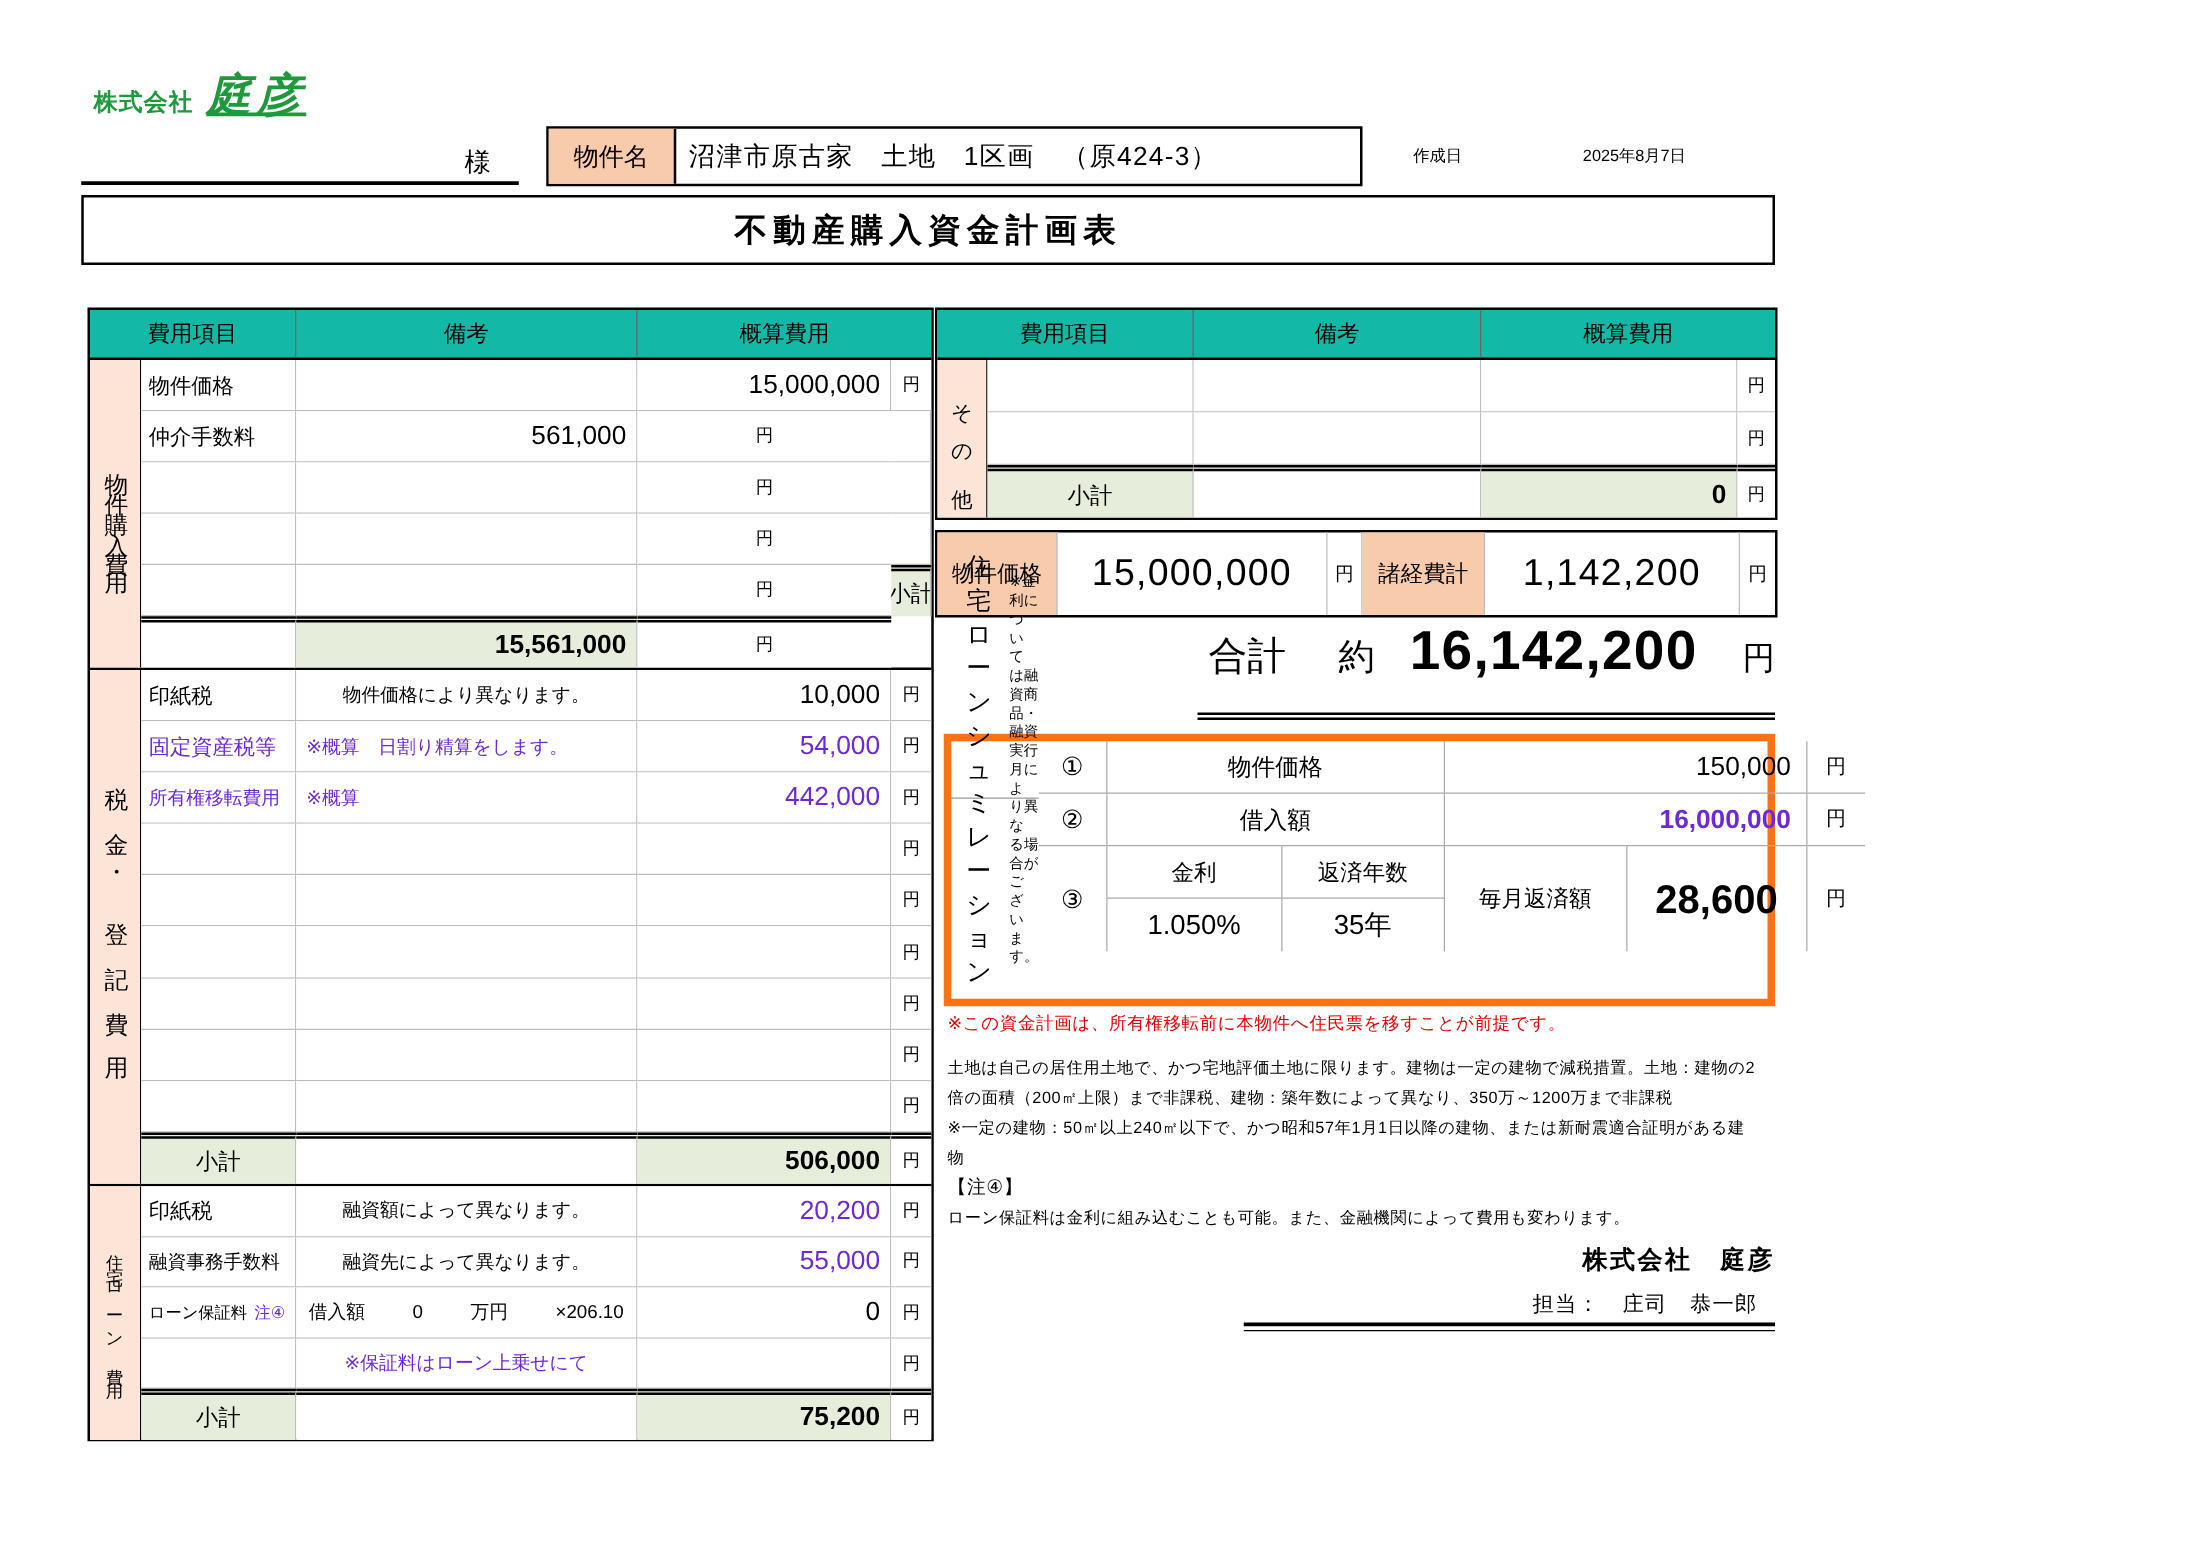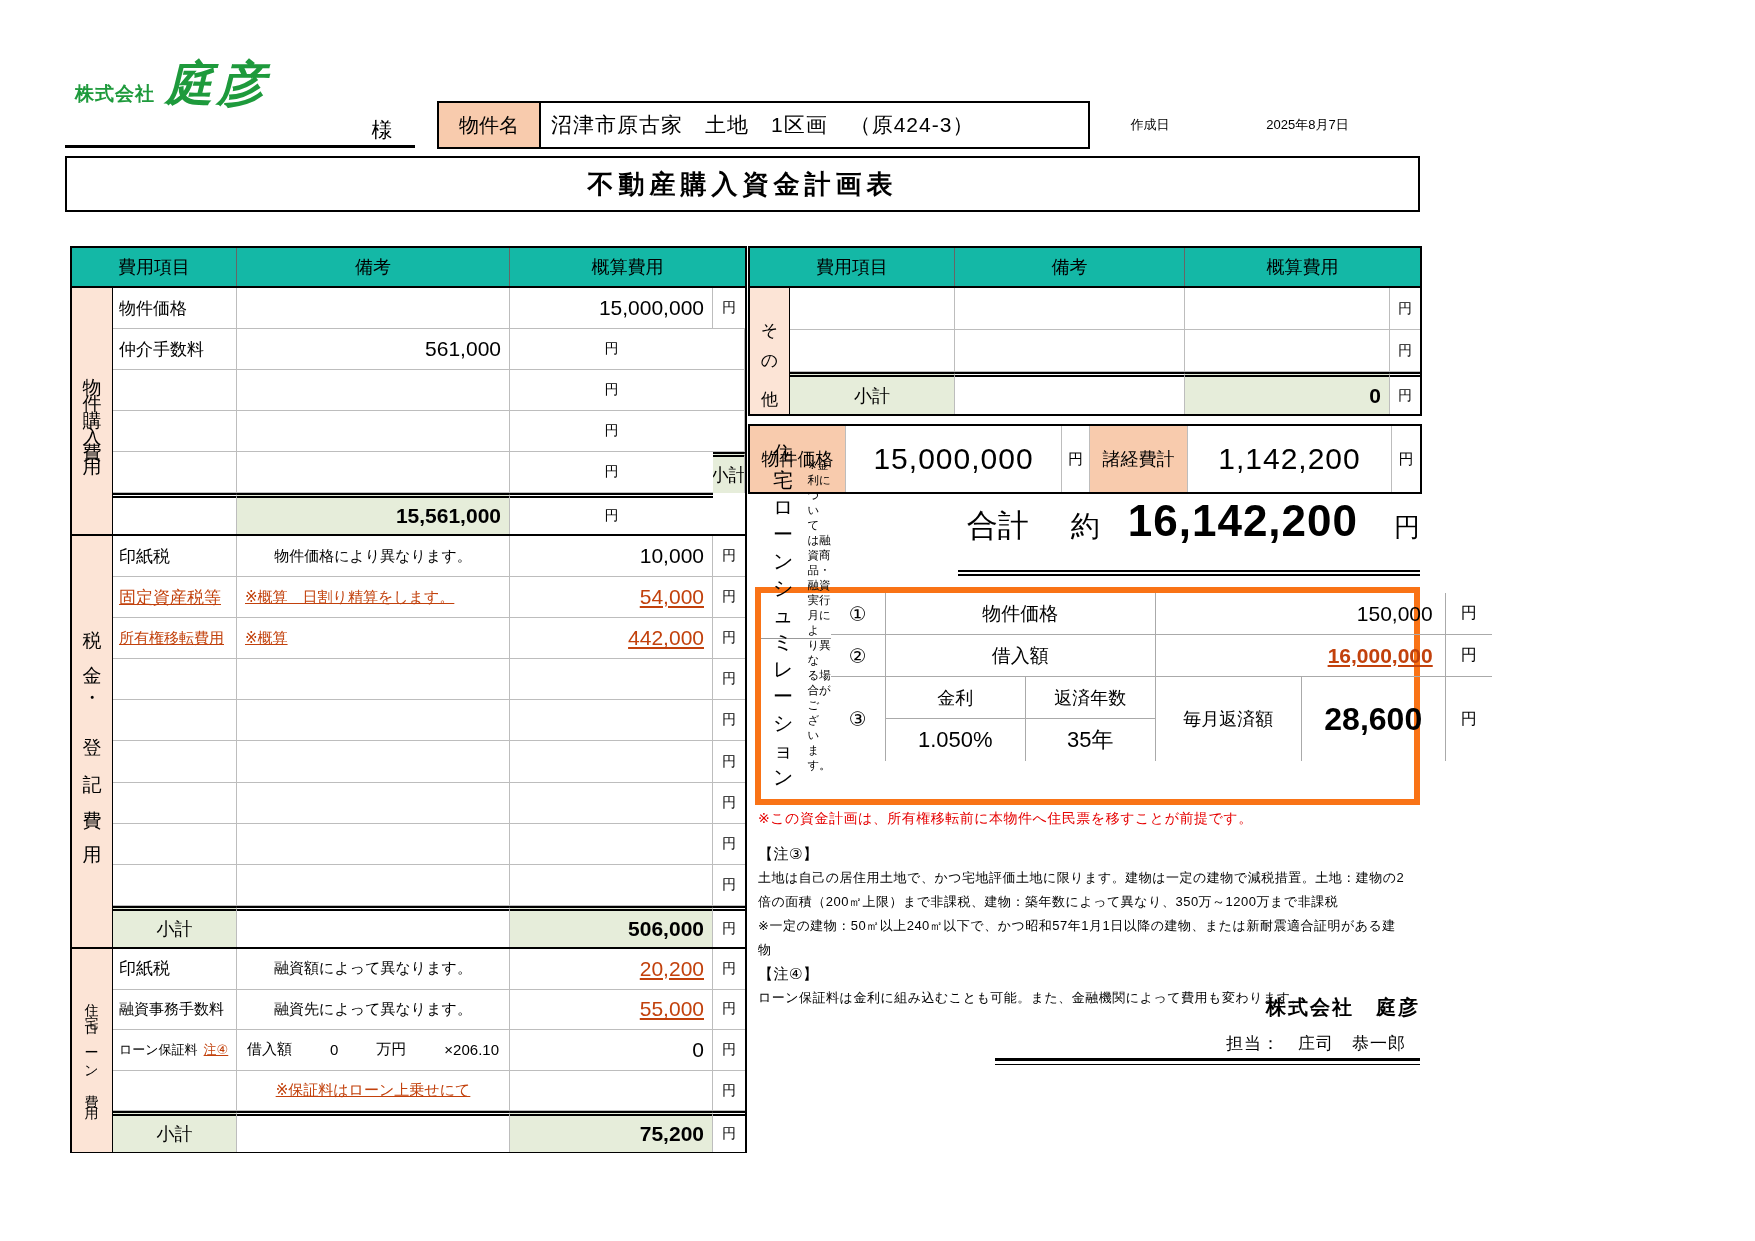--- a/index.html
+++ b/index.html
@@ -3,21 +3,21 @@
 <meta charset="utf-8">
 <style>
   html,body{margin:0;padding:0;background:#fff;}
   body{font-family:"Liberation Sans","DejaVu Sans",sans-serif;color:#000;}
   .page{position:relative;width:1755px;height:1241px;background:#fff;overflow:hidden;}
   .abs{position:absolute;box-sizing:border-box;}
 
   
   .logo{display:flex;align-items:baseline;color:#1E9A3C;}
   .logo .pre{font-size:19px;font-weight:bold;letter-spacing:1px;}
-  .logo .name{font-family:"DejaVu Serif","Liberation Serif",serif;font-size:48px;font-weight:bold;font-style:italic;margin-left:10px;letter-spacing:4px;}
+  .logo .name{font-family:"DejaVu Serif","Liberation Serif",serif;font-size:36px;font-weight:bold;font-style:italic;margin-left:10px;letter-spacing:4px;text-decoration:underline;}
 
   
   .cust-line{border-bottom:3px solid #000;}
   .sama{font-size:21px;display:flex;align-items:flex-end;justify-content:center;padding-bottom:4px;}
   .propbox{border:2px solid #000;display:flex;}
   .propbox .plabel{width:100px;background:#F8CBAD;border-right:2px solid #000;display:flex;align-items:center;justify-content:center;font-size:20px;}
   .propbox .pval{flex:1;display:flex;align-items:center;padding-left:10px;font-size:21px;letter-spacing:1px;}
   .datecell{display:flex;align-items:center;justify-content:center;font-size:13px;}
   .titlebox{border:2px solid #000;display:flex;align-items:center;justify-content:center;font-size:26px;font-weight:bold;letter-spacing:5px;}
 
@@ -29,21 +29,21 @@
   .sec{display:grid;box-sizing:border-box;}
   .sec.bt{border-top:2px solid #000;}
   .seclabel{grid-column:1;grid-row:1/-1;background:#FCE4D6;border-right:1px solid #000;writing-mode:vertical-rl;display:flex;align-items:center;justify-content:center;font-size:19px;box-sizing:border-box;}
   .cell{border-right:1px solid #bdbdbd;border-bottom:1px solid #bdbdbd;box-sizing:border-box;display:flex;align-items:center;overflow:hidden;white-space:nowrap;background:#fff;}
   .cell.last{border-right:none;}
   .cell.nb{border-bottom:none;}
   .item{padding-left:6px;font-size:17px;}
   .rem{justify-content:center;font-size:15px;}
   .amt{justify-content:flex-end;padding-right:8px;font-size:21px;}
   .yen{justify-content:center;font-size:14px;}
-  .red{color:#c2410c;text-decoration:underline;}
+  .red{color:#6d28d9;}
   .dbl{border-top:5px double #000;}
   .subl{background:#E6EDDA;justify-content:center;font-size:18px;}
   .suba{background:#E6EDDA;font-weight:bold;font-size:21px;}
   .spread{justify-content:space-between;padding:0 10px;font-size:15px;}
 
   
   .sumgrid{display:grid;grid-template-columns:96px 216px 28px 98px 204px 28px;height:66px;}
   .scell{display:flex;align-items:center;justify-content:center;border-right:1px solid #bdbdbd;box-sizing:border-box;}
   .scell.last{border-right:none;}
   .olabel{background:#F8CBAD;font-size:18px;}
@@ -304,21 +304,20 @@
       <div class="lcell lsubval lastr" style="grid-area:4/2;">1.050%</div>
       <div class="lcell lsubval lastr" style="grid-area:4/3;">35年</div>
       <div class="lcell lsub lastr" style="grid-area:3/4/5/5;">毎月返済額</div>
       <div class="lcell lmonth lastr" style="grid-area:3/5/5/6;">28,600</div>
       <div class="lcell lyen lastc lastr" style="grid-area:3/6/5/7;">円</div>
     </div>
   </div>
 
   <div class="abs notes" style="left:758px;top:806px;width:664px;">
     <div class="premise">※この資金計画は、所有権移転前に本物件へ住民票を移すことが前提です。</div>
-    <div class="ntitle">【注③】</div>
     <div>土地は自己の居住用土地で、かつ宅地評価土地に限ります。建物は一定の建物で減税措置。土地：建物の2</div>
     <div>倍の面積（200㎡上限）まで非課税、建物：築年数によって異なり、350万～1200万まで非課税</div>
     <div>※一定の建物：50㎡以上240㎡以下で、かつ昭和57年1月1日以降の建物、または新耐震適合証明がある建</div>
     <div>物</div>
     <div class="ntitle">【注④】</div>
     <div>ローン保証料は金利に組み込むことも可能。また、金融機関によって費用も変わります。</div>
   </div>
 
   <div class="abs f-company" style="left:1000px;top:994px;width:420px;">株式会社　庭彦</div>
   <div class="abs f-staff" style="left:1000px;top:1032px;width:406px;">担当：　庄司　恭一郎</div>

